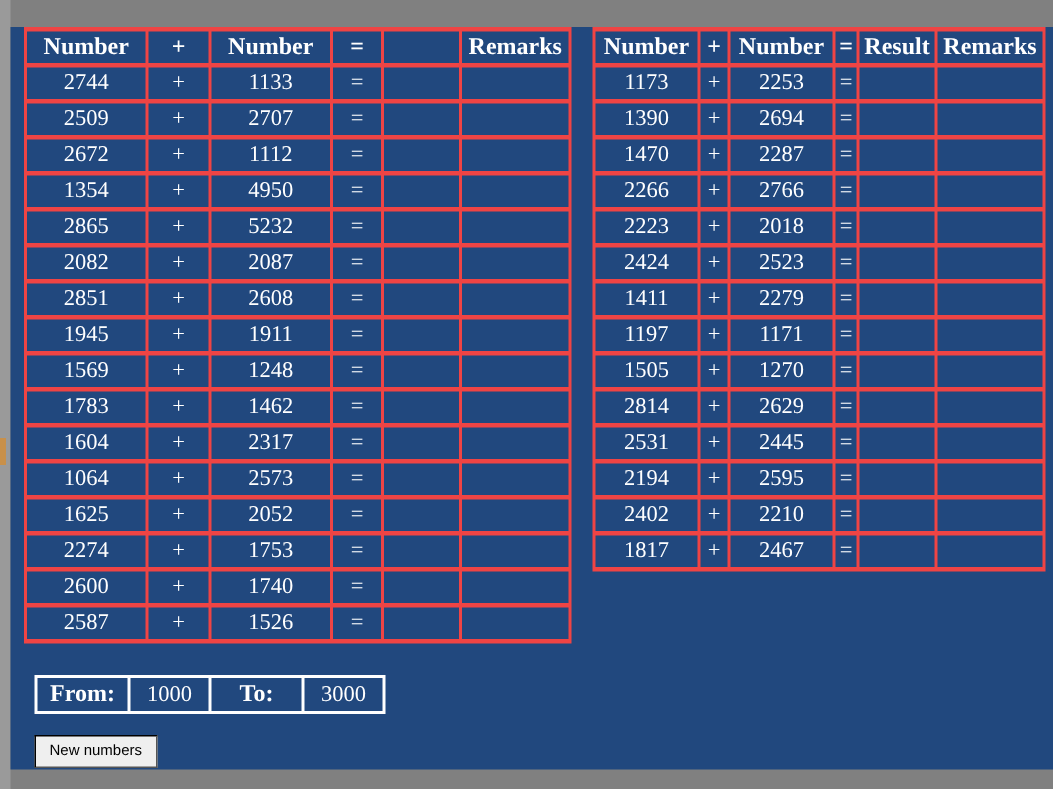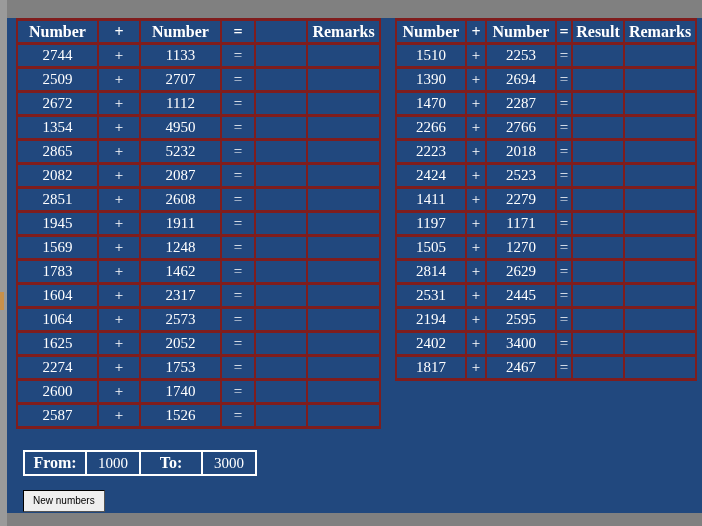--- a/index.html
+++ b/index.html
@@ -36,21 +36,21 @@
     top: 18px;
     width: 695px;
     height: 495px;
     background: #21487e;
   }
 
   
   .calc-table {
     border-collapse: separate;
     border-spacing: 2px 3px;
-    background: #7f1d1d;
+    background: #ef4444;
     table-layout: fixed;
   }
   .calc-table td,
   .calc-table th {
     background: #21487e;
     color: #ffffff;
     font-family: "Liberation Serif", serif;
     padding: 0;
     height: 21px;
     line-height: 21px;
@@ -325,21 +325,21 @@
           <th>Number</th>
           <th>+</th>
           <th>Number</th>
           <th>=</th>
           <th>Result</th>
           <th>Remarks</th>
         </tr>
       </thead>
       <tbody id="right-table-body">
           <tr>
-            <td>1510</td>
+            <td>1173</td>
             <td>+</td>
             <td>2253</td>
             <td>=</td>
             <td class="cell-blank">&nbsp;</td>
             <td class="cell-blank">&nbsp;</td>
           </tr>
           <tr>
             <td>1390</td>
             <td>+</td>
             <td>2694</td>
@@ -423,21 +423,21 @@
             <td>2194</td>
             <td>+</td>
             <td>2595</td>
             <td>=</td>
             <td class="cell-blank">&nbsp;</td>
             <td class="cell-blank">&nbsp;</td>
           </tr>
           <tr>
             <td>2402</td>
             <td>+</td>
-            <td>3400</td>
+            <td>2210</td>
             <td>=</td>
             <td class="cell-blank">&nbsp;</td>
             <td class="cell-blank">&nbsp;</td>
           </tr>
           <tr>
             <td>1817</td>
             <td>+</td>
             <td>2467</td>
             <td>=</td>
             <td class="cell-blank">&nbsp;</td>

